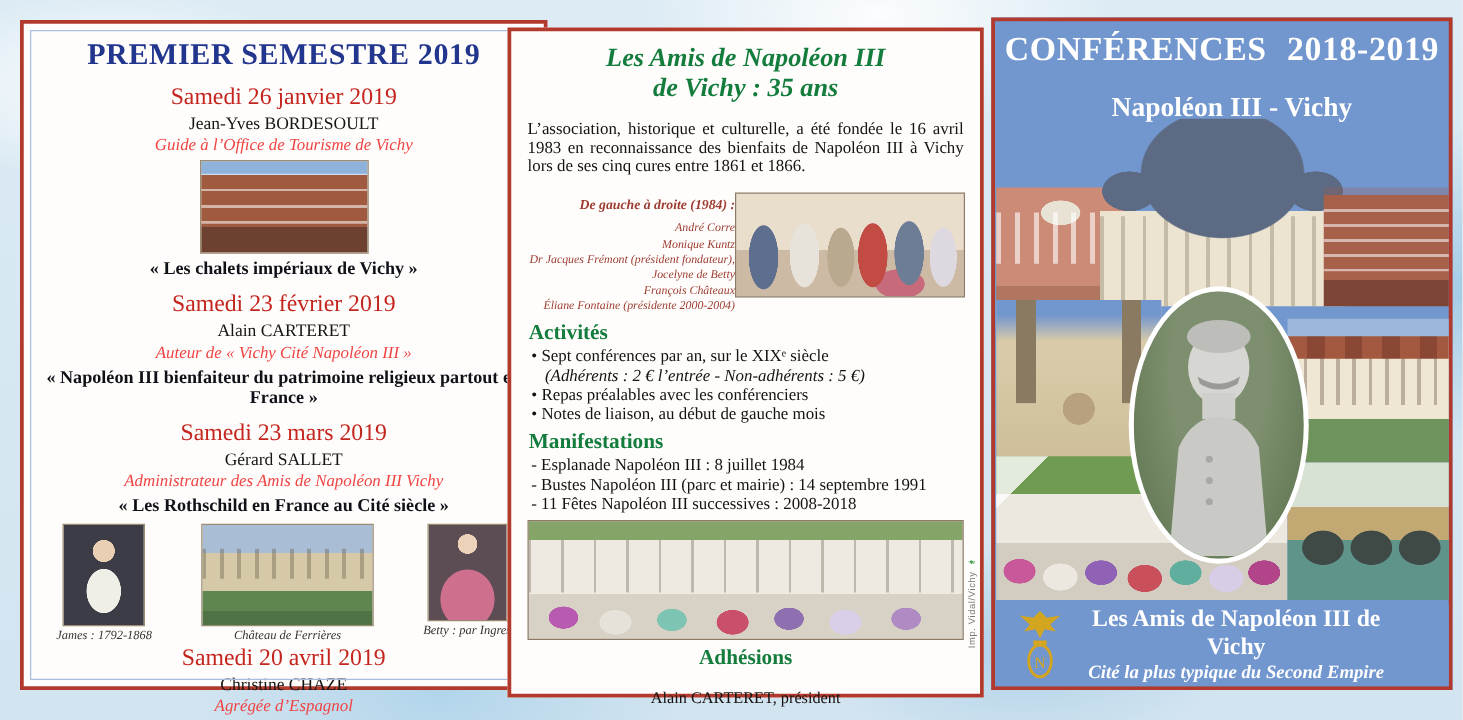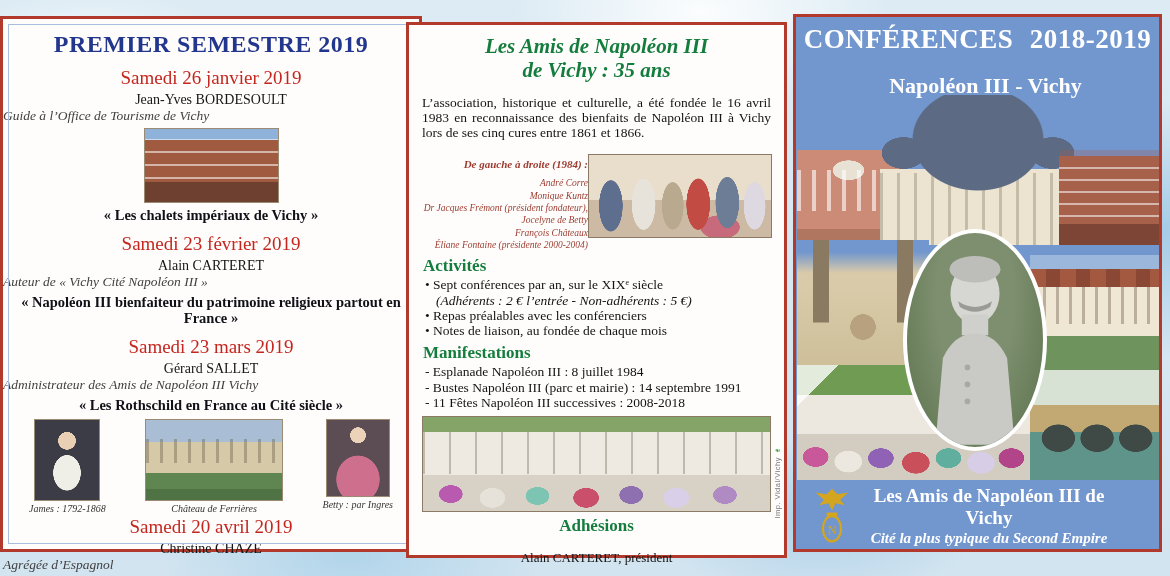--- a/index.html
+++ b/index.html
@@ -9,30 +9,30 @@
     background:
       radial-gradient(ellipse 260px 120px at 8% 12%, rgba(255,255,255,.95), transparent 65%),
       radial-gradient(ellipse 300px 150px at 30% 96%, rgba(150,200,230,.55), transparent 65%),
       radial-gradient(ellipse 320px 160px at 60% 2%, rgba(255,255,255,.9), transparent 60%),
       radial-gradient(ellipse 280px 140px at 70% 90%, rgba(140,190,225,.5), transparent 60%),
       radial-gradient(ellipse 360px 200px at 99% 40%, rgba(130,185,222,.6), transparent 65%),
       radial-gradient(ellipse 240px 120px at 45% 50%, rgba(255,255,255,.75), transparent 60%),
       linear-gradient(180deg,#dcebf4,#d2e4f0);
   }
   .panel{position:absolute;box-sizing:border-box;border:3px solid #b23a2c;background:#fffdfb;}
-  .panel-left{left:0;top:16px;width:422px;height:536px;}
+  .panel-left{left:16px;top:16px;width:422px;height:536px;}
   .panel-left::after{content:"";position:absolute;inset:5px;border:1px solid #a9bddf;pointer-events:none;}
   .panel-mid{left:406px;top:22px;width:381px;height:536px;}
   .panel-right{left:793px;top:14px;width:369px;height:538px;background:#7296ce;}
 
   
   .l-title{margin:12px 4px 0;text-align:center;color:#22368e;font-weight:bold;font-size:24px;letter-spacing:.5px;}
   .evt-date{text-align:center;color:#c4261f;font-weight:normal;font-size:19px;margin-top:9px;}
   .evt-speaker{text-align:center;font-size:14px;margin-top:3px;color:#151515;}
-  .evt-role{text-align:left;font-style:italic;font-size:13.5px;color:#404040;}
+  .evt-role{text-align:center;font-style:italic;font-size:13.5px;color:#ef4444;}
   .evt-talk{text-align:center;font-weight:bold;font-size:14.5px;margin-top:4px;color:#101018;padding:0 14px;line-height:1.15;}
   .ph{border:1px solid #9a8b72;}
   .ph-chalet{width:133px;height:73px;margin:4px auto 0;
     background:
       repeating-linear-gradient(0deg, rgba(255,255,255,.55) 0 2px, transparent 2px 13px) 0 30%/100% 55% no-repeat,
       linear-gradient(180deg,#8fb2da 0 11px,#a05a40 11px 72%,#6e4030 72%);}
   .l-photo-row{display:flex;justify-content:space-between;align-items:flex-start;padding:0 26px;margin-top:5px;}
   .fig{display:flex;flex-direction:column;align-items:center;}
   .fig-cap{font-style:italic;font-size:10px;color:#333;margin-top:2px;}
   .ph-james{width:64px;height:80px;
@@ -218,21 +218,21 @@
         <div class="m-caps-name">Éliane Fontaine (présidente 2000-2004)</div>
       </div>
       <div class="ph-1984"></div>
     </div>
 
     <h2 class="m-h">Activités</h2>
     <div class="m-bullets">
       <div class="m-bullet">Sept conférences par an, sur le XIXᵉ siècle</div>
       <div class="m-note">(Adhérents : 2 € l’entrée - Non-adhérents : 5 €)</div>
       <div class="m-bullet">Repas préalables avec les conférenciers</div>
-      <div class="m-bullet">Notes de liaison, au fondée de chaque mois</div>
+      <div class="m-bullet">Notes de liaison, au début de gauche mois</div>
     </div>
 
     <h2 class="m-h">Manifestations</h2>
     <div class="m-manif">
       <div>- Esplanade Napoléon III : 8 juillet 1984</div>
       <div>- Bustes Napoléon III (parc et mairie) : 14 septembre 1991</div>
       <div>- 11 Fêtes Napoléon III successives : 2008-2018</div>
     </div>
 
     <div class="ph-ball"></div>

